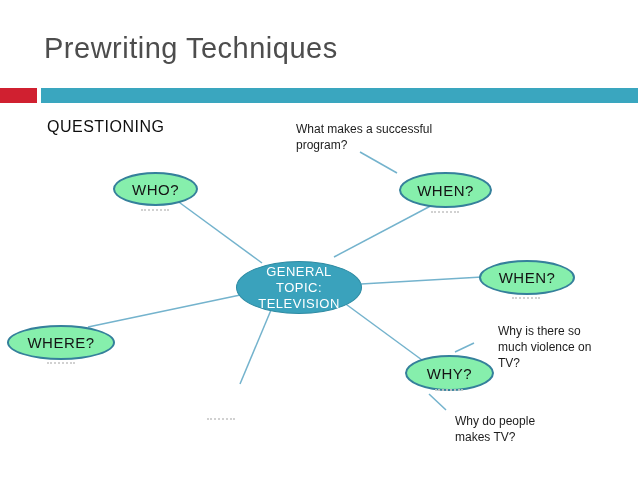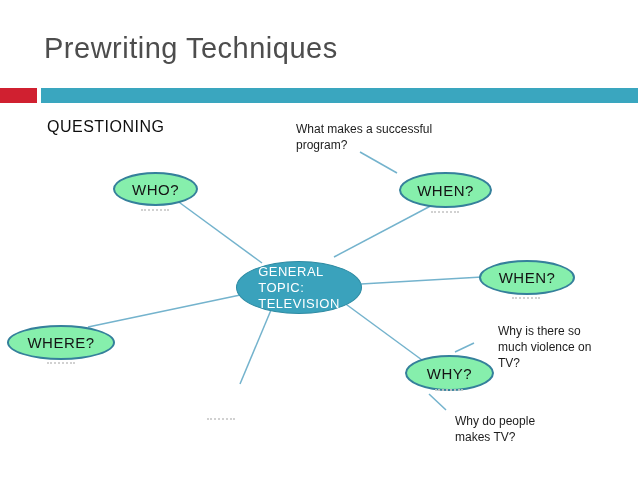--- a/index.html
+++ b/index.html
@@ -25,21 +25,21 @@
   }
   .node-who  {left:113px;top:172px;width:85px;height:34px;}
   .node-what {left:399px;top:172px;width:93px;height:36px;}
   .node-when {left:479px;top:260px;width:96px;height:35px;}
   .node-where{left:7px;  top:325px;width:108px;height:35px;}
   .node-why  {left:405px;top:355px;width:89px;height:36px;}
   .node-how  {left:175px;top:381px;width:93px;height:35px;}
   .node-center{
     left:236px;top:261px;width:126px;height:53px;
     background:#3aa2bc;border:1px solid #2f8ba3;color:#ffffff;
-    font-size:13px;line-height:16px;text-align:left;white-space:pre-line;letter-spacing:.5px;
+    font-size:13px;line-height:16px;text-align:center;white-space:pre-line;letter-spacing:.5px;
   }
   .annotation{
     position:absolute;z-index:2;font-size:12px;line-height:16px;color:#1c1c1c;white-space:pre-line;
   }
   .annotation-program {left:296px;top:121px;width:160px;}
   .annotation-violence{left:498px;top:323px;width:120px;}
   .annotation-watch   {left:455px;top:413px;width:120px;}
   .ghost{
     position:absolute;z-index:2;width:28px;height:0;border-top:2px dotted #c9c9c9;opacity:.85;
   }

